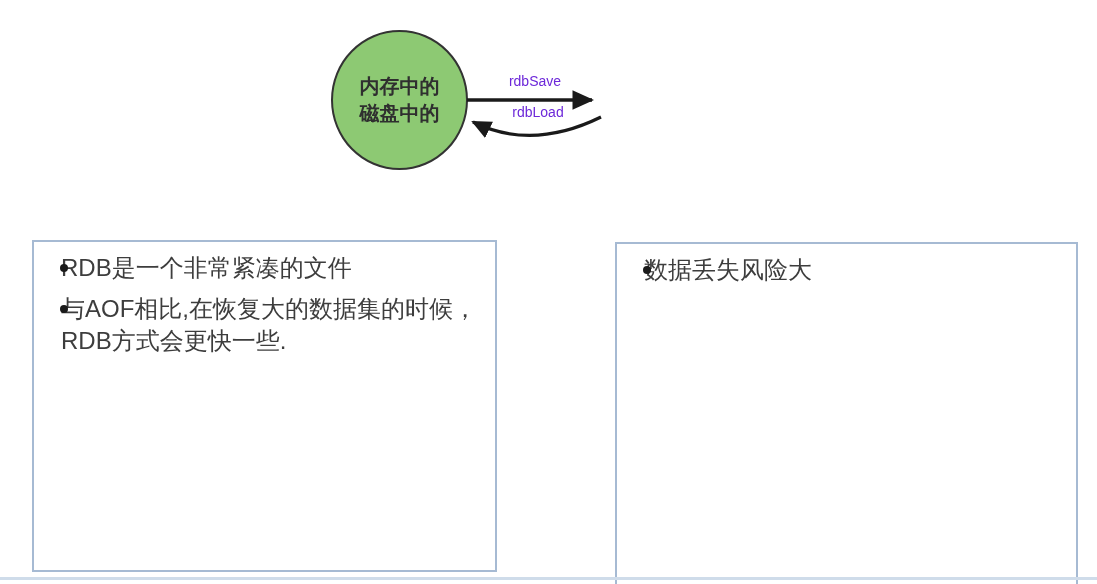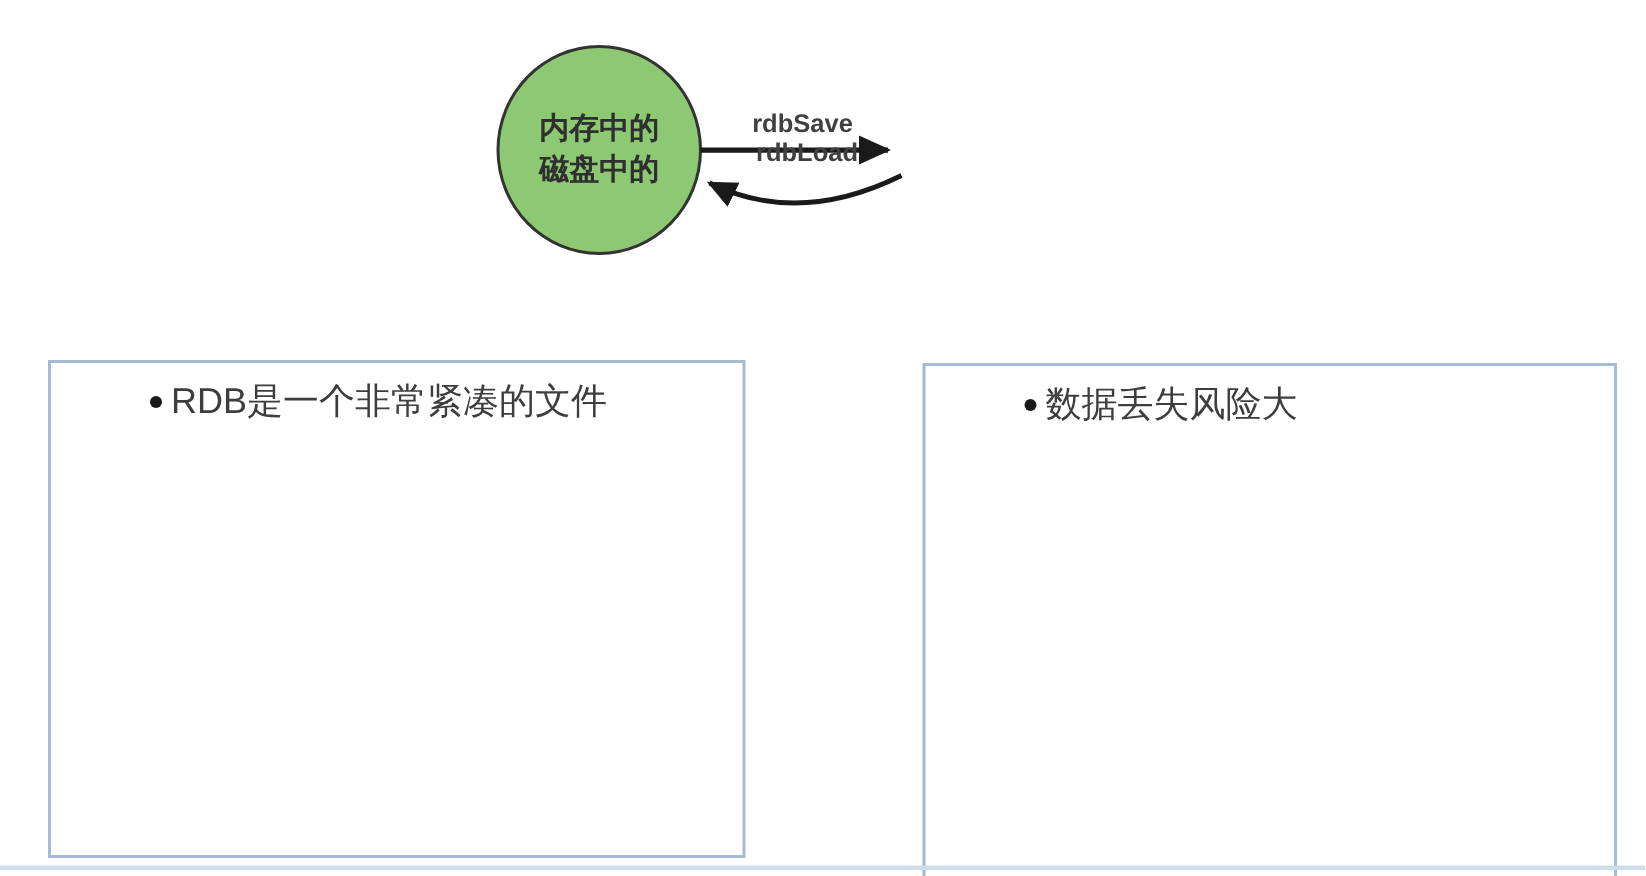--- a/index.html
+++ b/index.html
@@ -44,26 +44,26 @@
   .arrows-svg {
     position: absolute;
     left: 0; top: 0;
     width: 1097px; height: 584px;
     pointer-events: none;
   }
   .arrow-label {
     position: absolute;
     width: 112px;
     text-align: center;
-    font-weight: bold;
-    font-size: 17px;
-    color: #404040;
+    font-weight: normal;
+    font-size: 14px;
+    color: #6d28d9;
   }
   .arrow-label-save { left: 479px; top: 73px; }
-  .arrow-label-load { left: 482px; top: 92px; }
+  .arrow-label-load { left: 482px; top: 104px; }
 
   
   .note-box {
     position: absolute;
     background: #ffffff;
     border: 2px solid #a6bad3;
   }
   .box-advantages {
     left: 32px; top: 240px;
     width: 465px; height: 332px;
@@ -71,26 +71,25 @@
   .box-disadvantages {
     left: 615px; top: 242px;
     width: 463px; height: 350px;
   }
   .note-box ul {
     list-style: none;
     margin: 10px 6px 0 0;
   }
   .note-box li {
     position: relative;
-    padding-left: 40px;
+    padding-left: 27px;
     font-size: 24px;
     line-height: 32px;
     margin-bottom: 9px;
     color: #3d3d3d;
-    margin-left: 40px;
   }
   .note-box li::before {
     content: "";
     position: absolute;
     left: 26px;
     top: 12px;
     width: 8px;
     height: 8px;
     border-radius: 50%;
     background: #1a1a1a;
@@ -127,20 +126,21 @@
 
   <div class="arrow-label arrow-label-save">rdbSave</div>
   <div class="arrow-label arrow-label-load">rdbLoad</div>
 
   <div class="note-box box-advantages">
     <ul>
 
         <li>RDB是一个非常紧凑的文件</li>
 
 
+        <li>与AOF相比,在恢复大的数据集的时候，RDB方式会更快一些.</li>
       </ul>
   </div>
 
   <div class="note-box box-disadvantages">
     <ul>
 
         <li>数据丢失风险大</li>
 
       </ul>
   </div>

